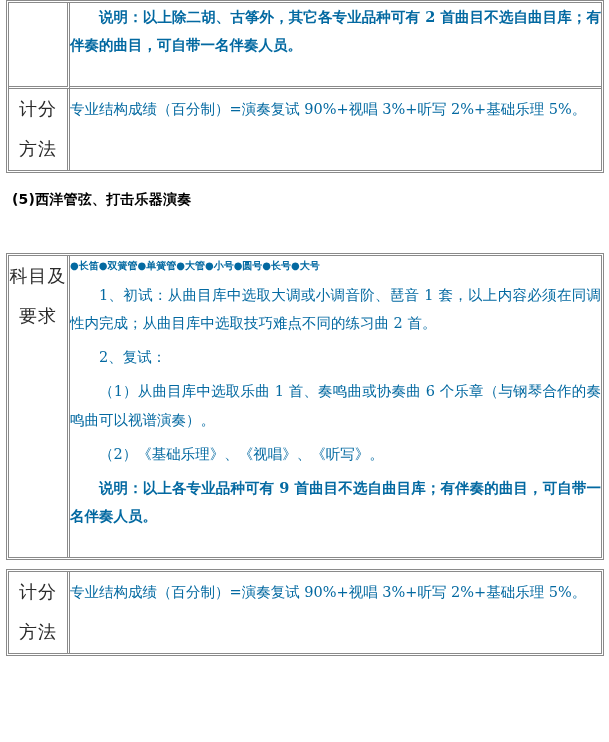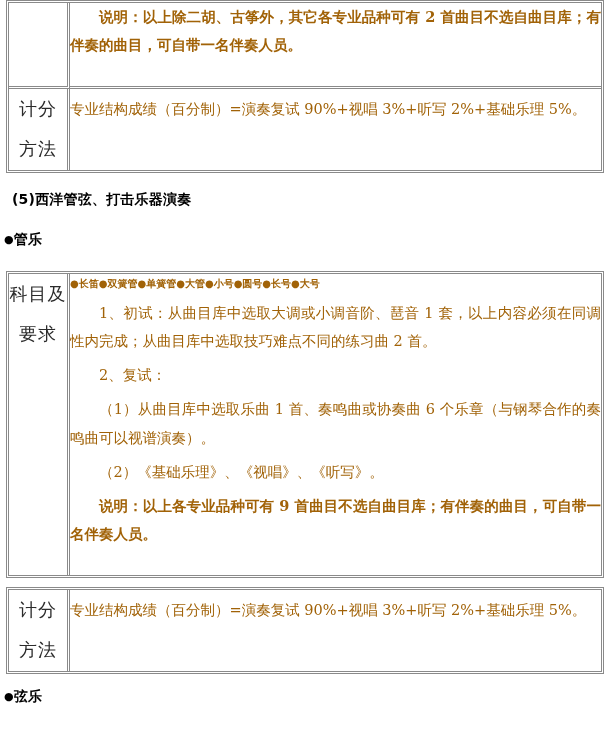--- a/index.html
+++ b/index.html
@@ -64,21 +64,21 @@
     padding: 4px 2px;
   }
   .cell-label div {
     white-space: nowrap;
   }
 
   .cell-body {
     padding: 6px 8px 6px 10px;
     font-size: 14.5px;
     line-height: 1.95;
-    color: #a16207;
+    color: #0369a1;
   }
 
   .p {
     margin: 0;
     text-align: justify;
     text-justify: inter-ideograph;
   }
   .p.indent {
     text-indent: 2em;
   }
@@ -158,23 +158,20 @@
     </tr>
   </tbody>
     </table>
 
   <div class="gap-a"></div>
 
   <p class="heading">(5)西洋管弦、打击乐器演奏</p>
 
   <div class="gap-b"></div>
 
-  <p class="bullet-heading">
-    <span class="dot">●</span><span>管乐</span>
-  </p>
 
   <div class="gap-c"></div>
 
   <table class="doc-table">
     <tbody>
         <tr>
       <td class="col-label cell-label">
         <div>科目及</div>
         <div>要求</div>
       </td>
@@ -209,17 +206,14 @@
         <div class="pad-sm"></div>
         <p class="p">专业结构成绩（百分制）=演奏复试 90%+视唱 3%+听写 2%+基础乐理 5%。</p>
         <div class="pad-lg"></div>
       </td>
     </tr>
   </tbody>
     </table>
 
   <div class="gap-f"></div>
 
-  <p class="bullet-heading">
-    <span class="dot">●</span><span>弦乐</span>
-  </p>
 
 </div>
 
 </body></html>

